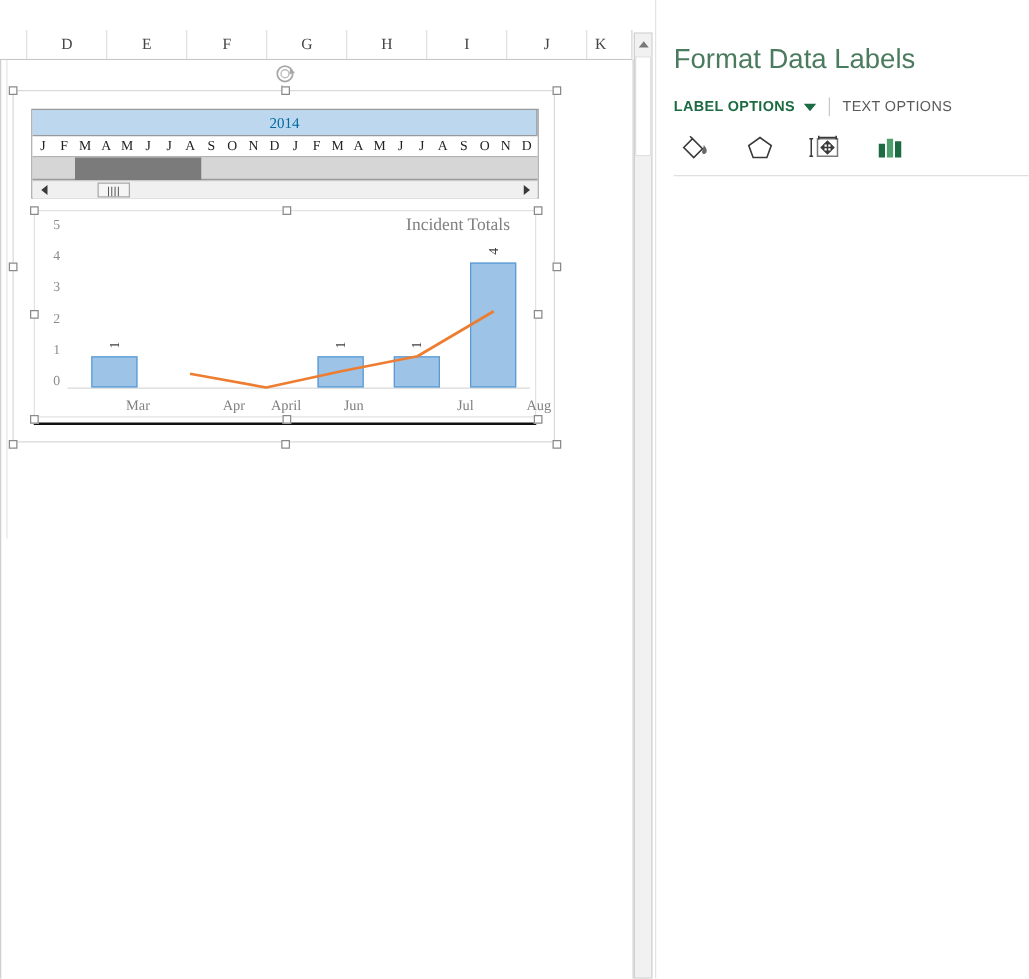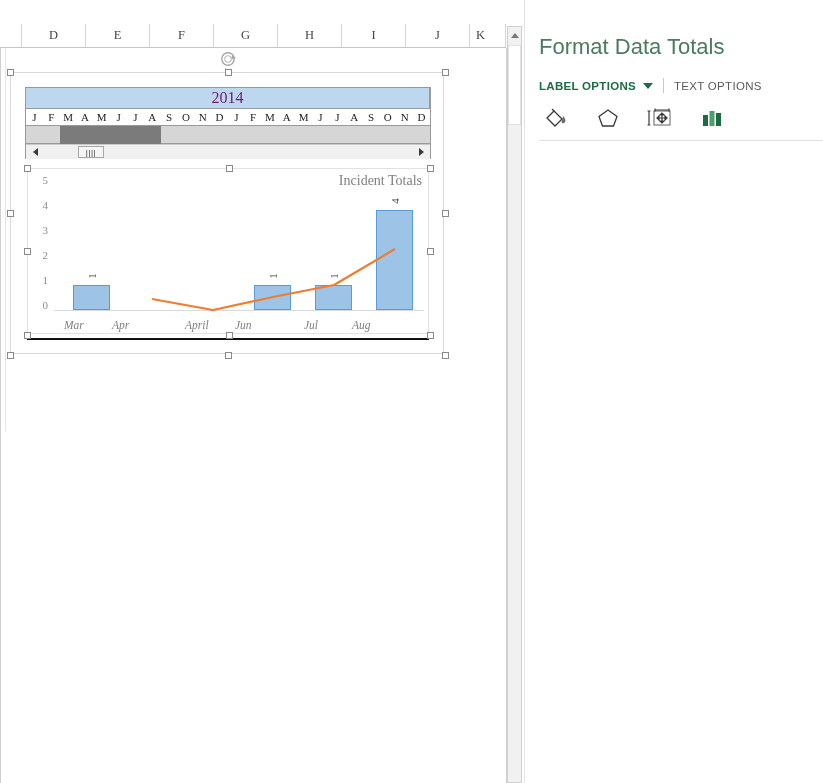--- a/index.html
+++ b/index.html
@@ -62,21 +62,21 @@
   }
 
   
   #timeline {
     position:absolute; left:14px; top:14px; width:406px; height:72px;
     border:1px solid #9a9a9a; background:#fff;
   }
   #tl-years { display:flex; height:20px; }
   .tl-year {
     flex:1; display:flex; align-items:center; justify-content:center;
-    font-size:16px; color:#701a75; font-family:"Liberation Serif", serif;
+    font-size:12px; color:#0369a1; font-family:"Liberation Serif", serif;
   }
   .tl-year.y2014 { background:#bdd7ee; border-right:1px solid #9a9a9a; }
   .tl-year.y2015 { background:#c5e0b4; }
   #tl-months {
     display:flex; height:18px; border-top:1px solid #9a9a9a; border-bottom:1px solid #9a9a9a;
     background:#ffffff;
   }
   .tl-month {
     flex:1; display:flex; align-items:center; justify-content:center;
     font-size:11px; color:#222; font-family:"Liberation Serif", serif;
@@ -104,33 +104,33 @@
     position:absolute; left:16px; top:95px; width:402px; height:166px;
     border:1px solid #e2e2e2;
   }
   #plot { position:absolute; left:0; top:0; width:100%; height:100%; }
   .y-tick {
     position:absolute; right:auto; font-size:11px; color:#8c8c8c;
     font-family:"Liberation Serif", serif; text-align:right; width:18px;
   }
   .x-label {
     position:absolute; bottom:2px; font-size:11.5px; color:#7f7f7f;
-    font-family:"Liberation Serif", serif; text-align:left; width:56px;font-style:italic;
+    font-family:"Liberation Serif", serif; text-align:right; width:56px;
   }
   .bar {
     position:absolute; background:#9dc3e6; border:1px solid #5b9bd5;
   }
   .dlabel {
     position:absolute; font-size:11px; color:#404040;
     font-family:"Liberation Serif", serif;
     transform: rotate(-90deg); transform-origin: center center;
     width:14px; text-align:center;
   }
   #chart-title {
-    position:absolute; right:6px; top:4px; font-size:14px; color:#808080;
+    position:absolute; right:20px; top:4px; font-size:14px; color:#808080;
     font-family:"Liberation Serif", serif;
   }
   #axis-line { position:absolute; left:26px; bottom:22px; right:2px; height:1px; background:#d9d9d9; }
   #bottom-rule { position:absolute; left:16px; top:265px; width:402px; height:2px; background:#111; }
 
   
   #pane {
     position:absolute; left:524px; top:0; width:299px; height:783px;
     background:#ffffff; border-left:1px solid #e3e3e3;
   }
@@ -272,44 +272,44 @@
           <div class="dlabel" style="left:57px;  top:101px;">1</div>
           <div class="dlabel" style="left:238px; top:101px;">1</div>
           <div class="dlabel" style="left:299px; top:101px;">1</div>
           <div class="dlabel" style="left:360px; top:26px;">4</div>
 
           <svg style="position:absolute;left:0;top:0;width:402px;height:166px;pointer-events:none;">
             <polyline points="124,130 185,141 245,128 306,116 367,80" fill="none" stroke="#ed7d31" stroke-width="2.2" stroke-linejoin="round"></polyline>
           </svg>
 
           <div class="x-label" style="left:36px;">Mar</div>
-          <div class="x-label" style="left:84px;">Apr</div>
+          <div class="x-label" style="left:112px;">Apr</div>
           <div class="x-label" style="left:157px;">April</div>
           <div class="x-label" style="left:207px;">Jun</div>
-          <div class="x-label" style="left:276px;">Jul</div>
-          <div class="x-label" style="left:324px;">Aug</div>
+          <div class="x-label" style="left:295px;">Jul</div>
+          <div class="x-label" style="left:357px;">Aug</div>
         </div>
 
         <div class="sel-handle" style="left:-4px;  top:-4px;"></div>
         <div class="sel-handle" style="left:198px; top:-4px;"></div>
         <div class="sel-handle" style="left:399px; top:-4px;"></div>
         <div class="sel-handle" style="left:-4px;  top:79px;"></div>
         <div class="sel-handle" style="left:399px; top:79px;"></div>
         <div class="sel-handle" style="left:-4px;  top:163px;"></div>
         <div class="sel-handle" style="left:198px; top:163px;"></div>
         <div class="sel-handle" style="left:399px; top:163px;"></div>
       </div>
 
       <div id="bottom-rule"></div>
     </div>
   </div>
 
   <div id="pane">
 
-    <div id="pane-title">Format Data Totals</div>
+    <div id="pane-title">Format Data Labels</div>
 
     <div id="pane-tabs">
       <div class="pane-tab active">LABEL OPTIONS</div>
       <div class="tab-caret"></div>
       <div class="tab-sep"></div>
       <div class="pane-tab inactive">TEXT OPTIONS</div>
     </div>
 
     <div id="icon-row">
 

